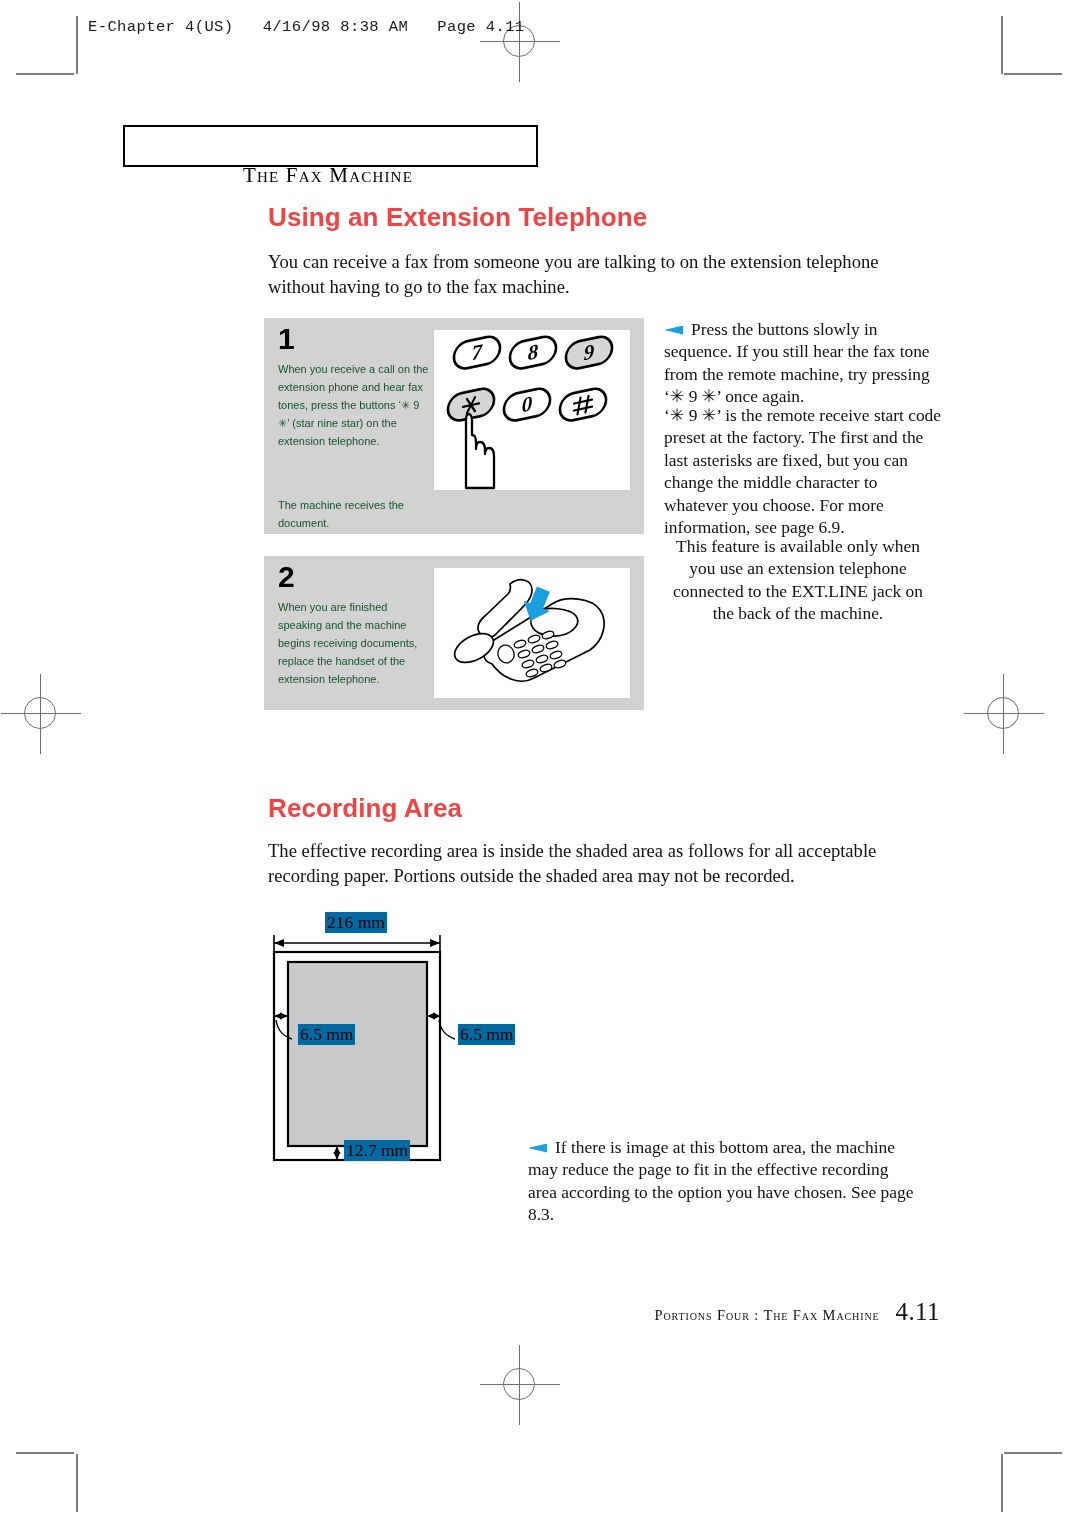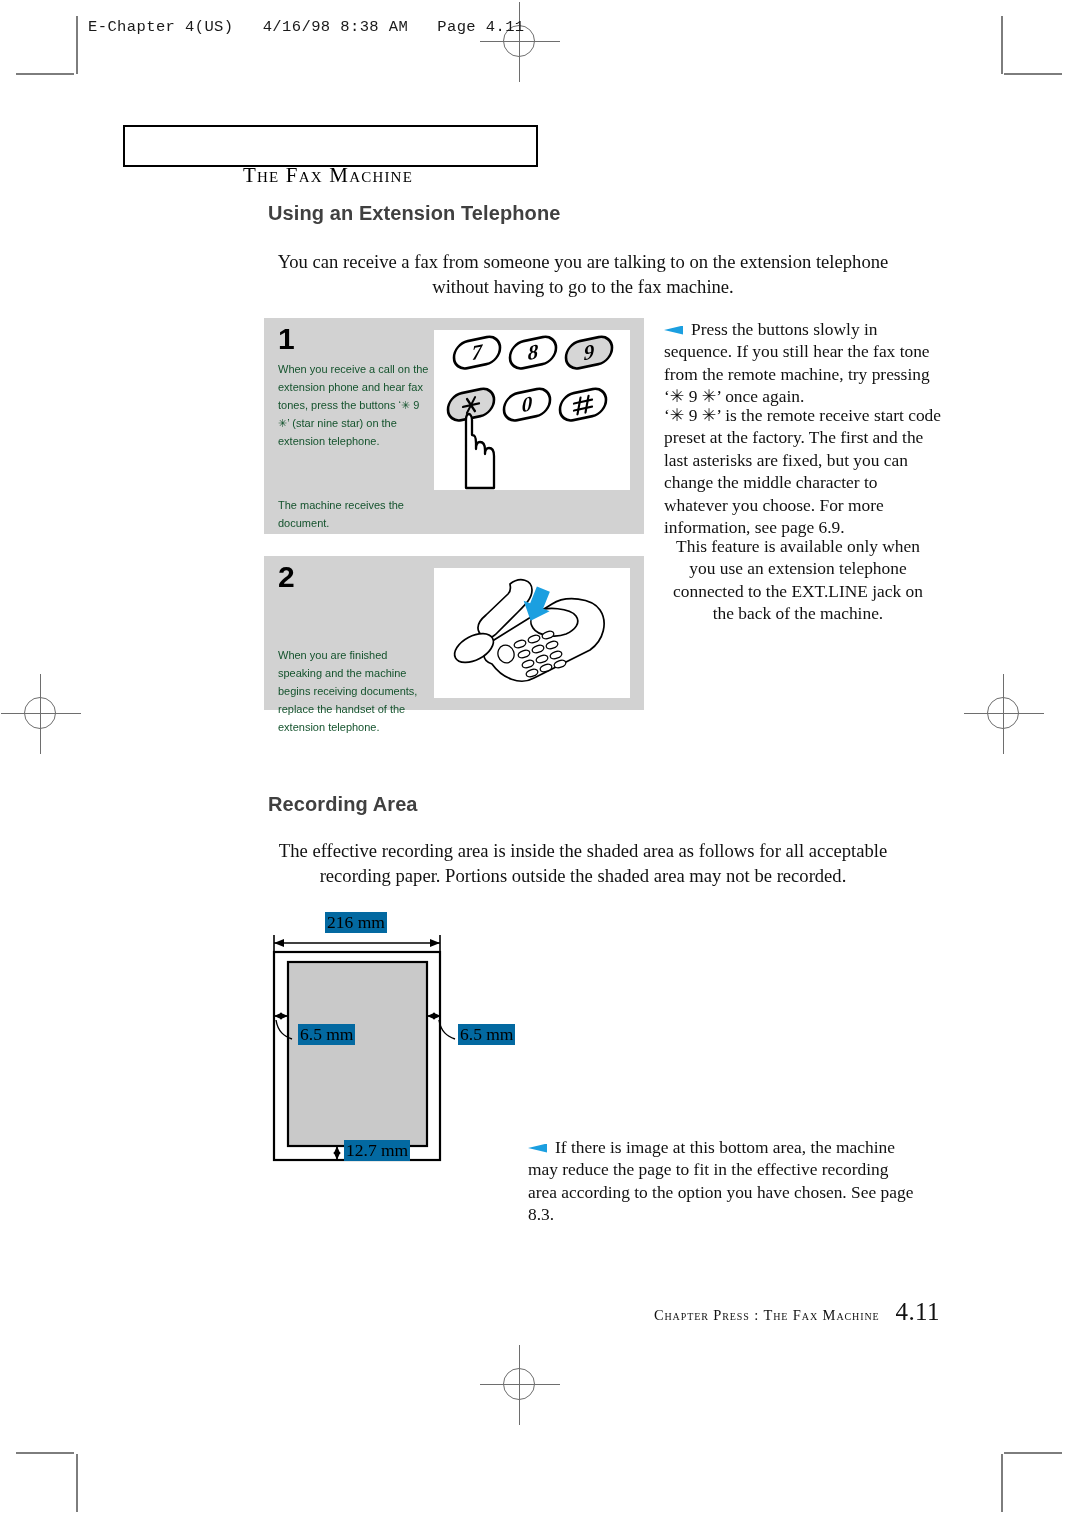--- a/index.html
+++ b/index.html
@@ -84,35 +84,34 @@
     white-space: nowrap;
     padding-left: 118px;
     margin-top: 29px;
   }
 
   
   .h2 {
     position: absolute;
     font-family: "Liberation Sans", sans-serif;
     font-weight: bold;
-    font-size: 20px;
+    font-size: 26px;
     letter-spacing: 0.1px;
-    color: #404040;
+    color: #ef4444;
   }
   #heading-using { left: 268px; top: 202px; }
   #heading-recording { left: 268px; top: 793px; }
 
   
   .body {
     position: absolute;
     font-family: "Liberation Serif", serif;
     font-size: 18.6px;
     line-height: 25px;
     color: #111;
-    text-align: center;
   }
   #intro-para { left: 268px; top: 249px; width: 630px; }
   #recording-para { left: 268px; top: 838px; width: 630px; }
 
   
   .stepbox {
     position: absolute;
     background: #d2d2d2;
     box-sizing: border-box;
   }
@@ -133,21 +132,21 @@
     position: absolute;
     left: 14px;
     width: 152px;
     font-family: "Liberation Sans", sans-serif;
     font-size: 11px;
     line-height: 18.1px;
     color: #14532d;
   }
   #step-1 .step-text-main { top: 42px; }
   #step-1 .step-text-extra { top: 178px; }
-  #step-2 .step-text-main { top: 42px; margin-top: 48px; }
+  #step-2 .step-text-main { top: 42px; }
 
   .step-art {
     position: absolute;
     background: #ffffff;
   }
   #step-1 .step-art { left: 170px; top: 12px; width: 196px; height: 160px; }
   #step-2 .step-art { left: 170px; top: 12px; width: 196px; height: 130px; }
 
   
   .keypad {
@@ -427,16 +426,16 @@
     <div class="dim-label" style="left:196px; top:112px;">6.5 mm</div>
 
     <div class="dim-label" style="left:82px; top:228px;">12.7 mm</div>
   </div>
 
   <div class="note" id="note-bottom">
     <span class="bullet-tri"></span><span>If there is image at this bottom area, the machine may reduce the page to fit in the effective recording area according to the option you have chosen. See page 8.3.</span>
   </div>
 
   <div id="footer">
-    <span class="fcaps">Chapter Press : The Fax Machine</span><span class="fpage">4.11</span>
+    <span class="fcaps">Portions Four : The Fax Machine</span><span class="fpage">4.11</span>
   </div>
 
 </div>
 
 </body></html>

